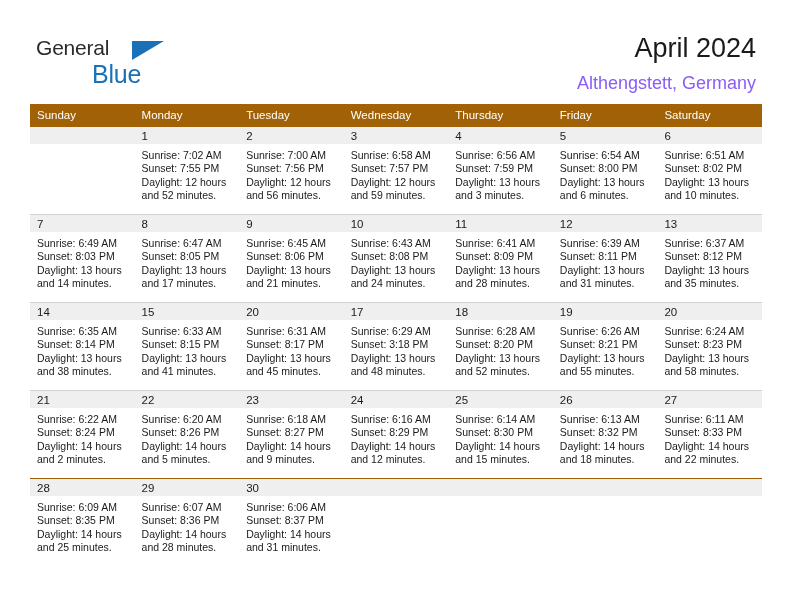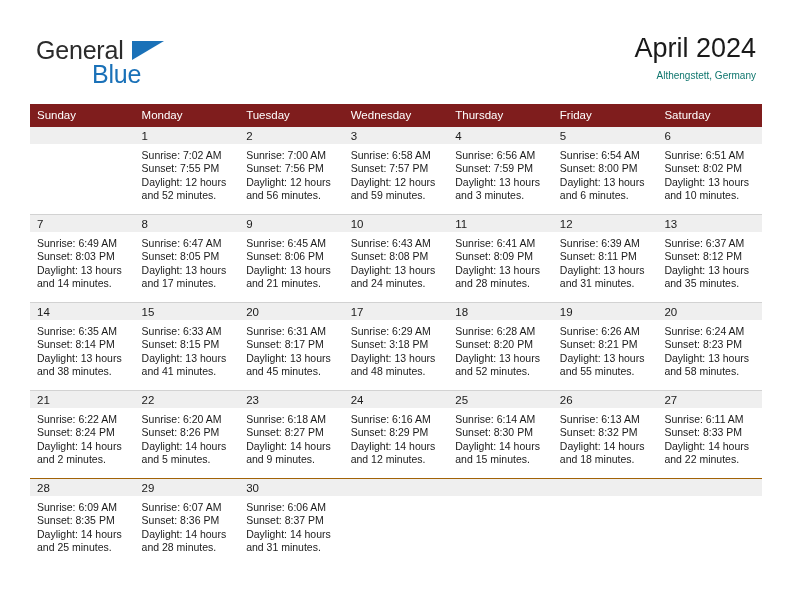--- a/index.html
+++ b/index.html
@@ -33,21 +33,21 @@
     position: absolute;
     left: 36px;
     top: 36px;
     width: 200px;
     height: 56px;
   }
   .logo-general {
     position: absolute;
     left: 0;
     top: 0;
-    font-size: 25px;
+    font-size: 21px;
     letter-spacing: -0.2px;
     color: #2b2b2b;
     font-family: "Liberation Sans", sans-serif;
   }
   .logo-triangle {
     position: absolute;
     left: 96px;
     top: 5px;
     width: 0;
     height: 0;
@@ -69,38 +69,38 @@
     top: 32px;
     text-align: right;
   }
   .month-title {
     font-size: 27px;
     color: #1a1a1a;
     line-height: 32px;
     white-space: nowrap;
   }
   .location {
-    font-size: 10px;
-    color: #0f766e;
+    font-size: 18px;
+    color: #8b5cf6;
     line-height: 20px;
-    margin-top: 2px;
+    margin-top: 9px;
     white-space: nowrap;
   }
 
   
   .calendar {
     position: absolute;
     left: 30px;
     top: 104px;
     width: 732px;
     border-collapse: collapse;
     table-layout: fixed;
   }
   .calendar th {
-    background: #7f1d1d;
+    background: #a16207;
     color: #ffffff;
     font-size: 11.5px;
     font-weight: normal;
     text-align: left;
     padding: 5px 0 6px 7px;
     border: none;
     height: 11px;
   }
   .calendar td {
     vertical-align: top;

